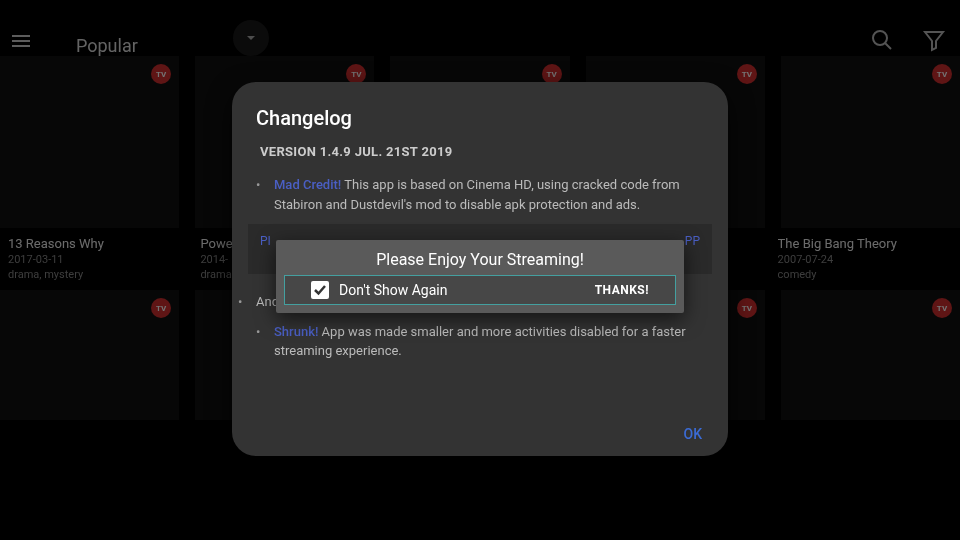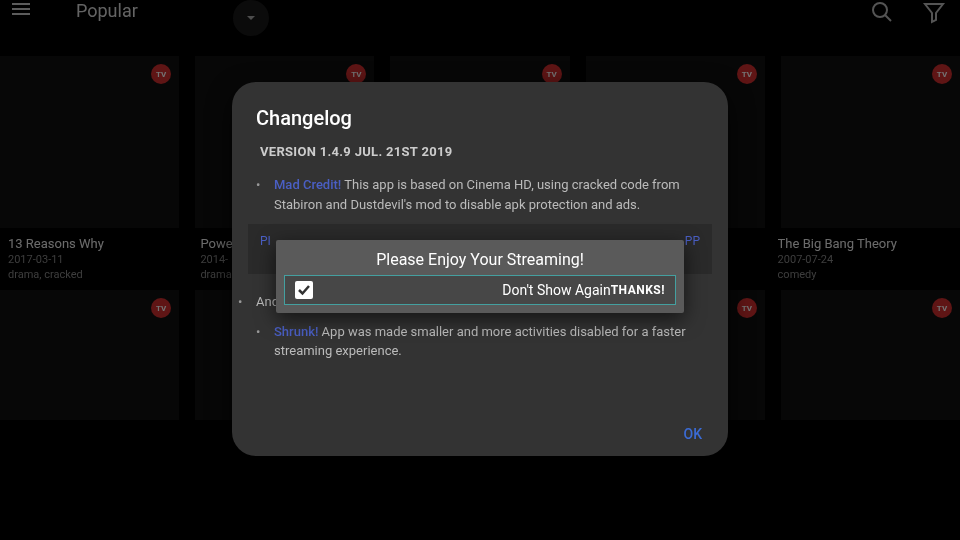--- a/index.html
+++ b/index.html
@@ -8,21 +8,21 @@
   height: 540px;
   background: #000;
   font-family: Roboto, Arial, sans-serif;
   overflow: hidden;
   position: relative;
   color: #fff;
 }
 .topbar {
   height: 56px;
   display: flex;
-  align-items: flex-start;
+  align-items: flex-end;
   padding: 0 12px;
   position: relative;
 }
 .menu-icon { width: 24px; height: 24px; cursor: pointer; }
 .menu-icon div { width: 18px; height: 2px; background: #ccc; margin: 3px 0; }
 .title { margin-left: 40px; font-size: 18px; color: #ddd; }
 .dropdown-btn {
   margin-left: 95px;
   width: 36px; height: 36px;
   border-radius: 50%;
@@ -114,22 +114,21 @@
   border-radius: 2px;
   box-shadow: 0 6px 20px rgba(0,0,0,0.6);
 }
 .popup .pt { text-align: center; padding: 10px 0 6px 0; font-size: 16px; color: #fff; }
 .popup .row {
   margin: 0 8px 8px 8px;
   border: 1px solid #44a0a0;
   background: #474747;
   display: flex;
   align-items: center;
-  padding: 5px 10px;
-  text-align: right;
+  padding: 5px 26px;
 }
 .checkbox {
   width: 18px; height: 18px;
   background: #fff;
   border-radius: 2px;
   display: flex; align-items: center; justify-content: center;
   margin-right: 10px;
 }
 .checkbox svg { width: 14px; height: 14px; }
 .popup .lbl { flex: 1; font-size: 14px; color: #fff; }
@@ -180,21 +179,21 @@
     </div>
   <div class="card">
       <div class="badge">TV</div>
     </div>
 </div>
 
 <div class="row2">
   <div class="meta">
     <div class="t">13 Reasons Why</div>
     <div class="d">2017-03-11</div>
-    <div class="g">drama, cracked</div>
+    <div class="g">drama, mystery</div>
   </div>
   <div class="meta">
     <div class="t">Power</div>
     <div class="d">2014-</div>
     <div class="g">drama</div>
   </div>
   <div class="meta"></div>
   <div class="meta"></div>
   <div class="meta">
     <div class="t">The Big Bang Theory</div>

